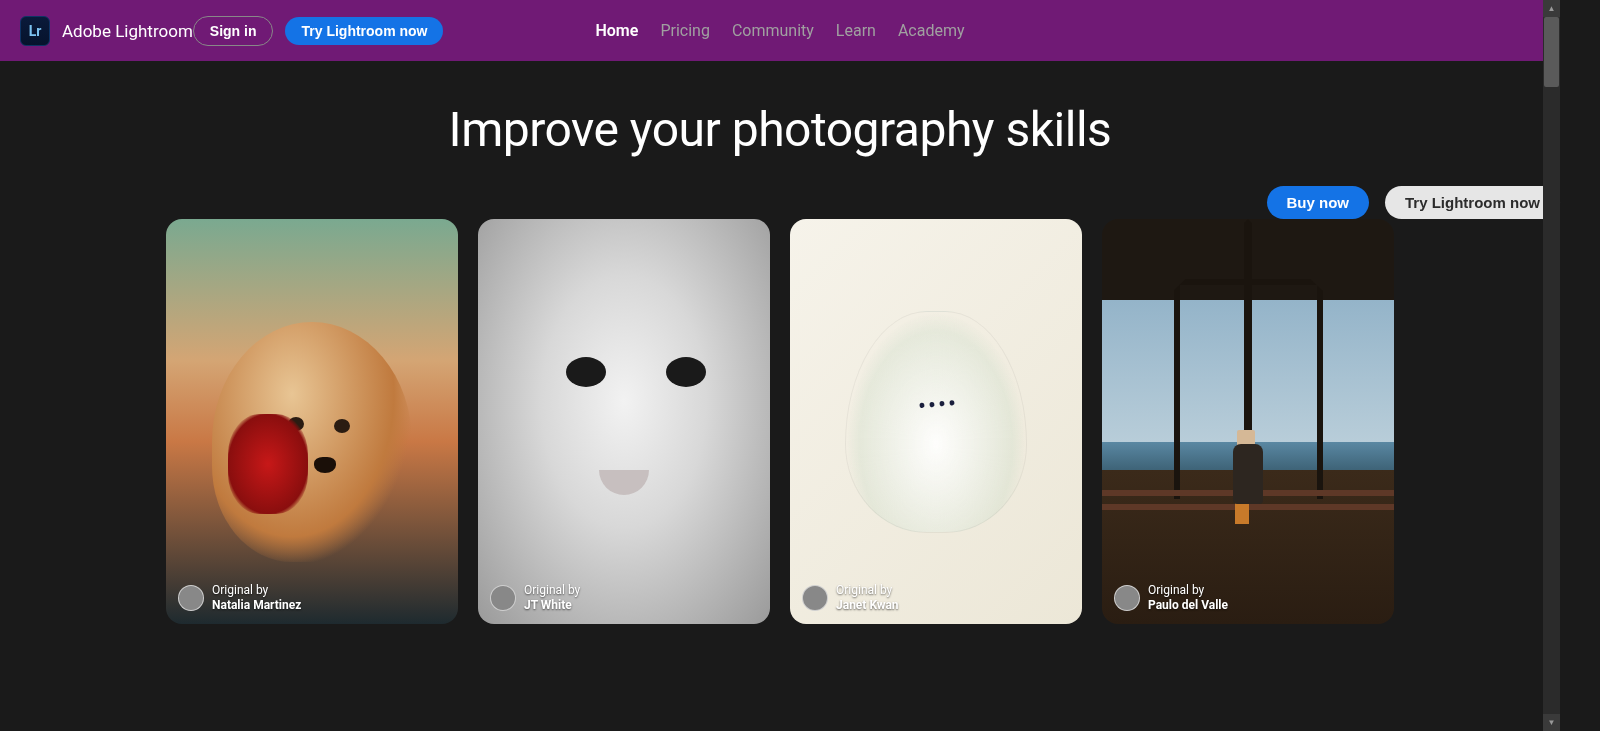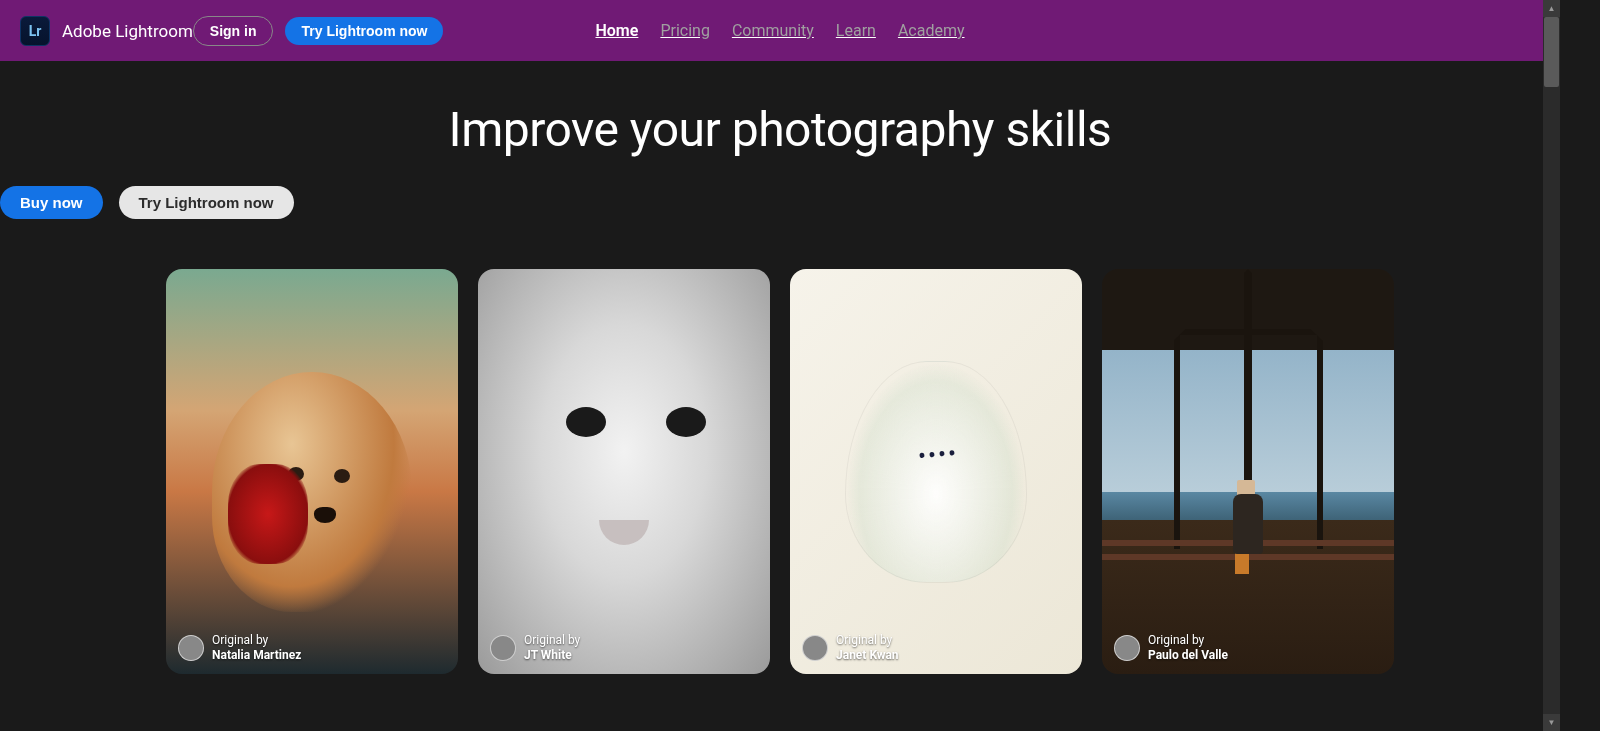--- a/index.html
+++ b/index.html
@@ -7,31 +7,31 @@
 .page { width: 1560px; margin: 0; background: #1a1a1a; position: relative; min-height: 731px; }
 .scrollbar { position: absolute; right: 0; top: 0; width: 17px; height: 731px; background: #2b2b2b; }
 .scrollbar .up, .scrollbar .down { position: absolute; width: 17px; height: 17px; background: #3a3a3a; display: flex; align-items: center; justify-content: center; font-size: 8px; color: #999; }
 .scrollbar .up { top: 0; }
 .scrollbar .down { bottom: 0; }
 .scrollbar .thumb { position: absolute; top: 17px; right: 1px; width: 15px; height: 70px; background: #5a5a5a; border-radius: 2px; }
 .topbar { height: 61px; background: #701a75; display: flex; align-items: center; padding: 0 20px; }
 .brand { display: flex; align-items: center; gap: 12px; }
 .logo { width: 30px; height: 30px; background: linear-gradient(180deg, #0a1a3a 0%, #06132c 100%); border-radius: 6px; display: flex; align-items: center; justify-content: center; color: #7cc3f2; font-weight: 700; font-size: 14px; border: 1px solid #0e3464; }
 .brand-name { font-size: 17px; font-weight: 400; color: #fff; }
-.nav { display: flex; gap: 22px; position: absolute; left: 50%; transform: translateX(-50%); text-decoration: underline; }
+.nav { display: flex; gap: 22px; position: absolute; left: 50%; transform: translateX(-50%); }
 .nav a { color: #a0a0a0; font-size: 16px; text-decoration: none; cursor: pointer; font-weight: 400; }
 .nav a.active { color: #fff; font-weight: 600; }
 .actions { display: flex; gap: 12px; align-items: center; }
 .btn { border-radius: 16px; padding: 6px 16px; font-size: 14px; font-weight: 600; cursor: pointer; border: none; }
 .btn-outline { background: transparent; border: 1.5px solid #888; color: #fff; }
 .btn-primary { background: #1473e6; color: #fff; }
 .content { padding: 40px 0 0; text-align: center; }
 h1.headline { font-size: 48px; font-weight: 400; letter-spacing: -0.5px; margin-bottom: 18px; color: #fff; }
 p.sub { font-size: 17px; font-weight: 600; color: #eee; }
-.cta-row { margin-top: 28px; display: flex; justify-content: flex-start; gap: 16px; margin-bottom: 50px; }
+.cta-row { margin-top: 28px; display: flex; justify-content: flex-end; gap: 16px; }
 .btn-primary-cta { background: #1473e6; color: #fff; border-radius: 17px; padding: 8px 20px; font-size: 15px; font-weight: 700; border: none; cursor: pointer; }
 .btn-secondary-cta { background: #e6e6e6; color: #2c2c2c; border-radius: 17px; padding: 8px 20px; font-size: 15px; font-weight: 600; border: none; cursor: pointer; }
 .gallery { display: flex; gap: 20px; justify-content: center; padding: 0 40px 40px; }
 .card { width: 292px; height: 405px; border-radius: 16px; background: #333; position: relative; overflow: hidden; cursor: pointer; }
 .attribution { position: absolute; bottom: 12px; left: 12px; display: flex; align-items: center; gap: 8px; text-align: left; }
 .avatar { width: 26px; height: 26px; border-radius: 50%; background: #888; border: 1.5px solid rgba(255,255,255,0.6); }
 .attr-text { font-size: 12px; line-height: 1.2; color: #fff; text-shadow: 0 1px 2px rgba(0,0,0,0.6);}
 .attr-text .lbl { font-weight: 400; display: block; }
 .attr-text .name { font-weight: 700; display: block; }
 

